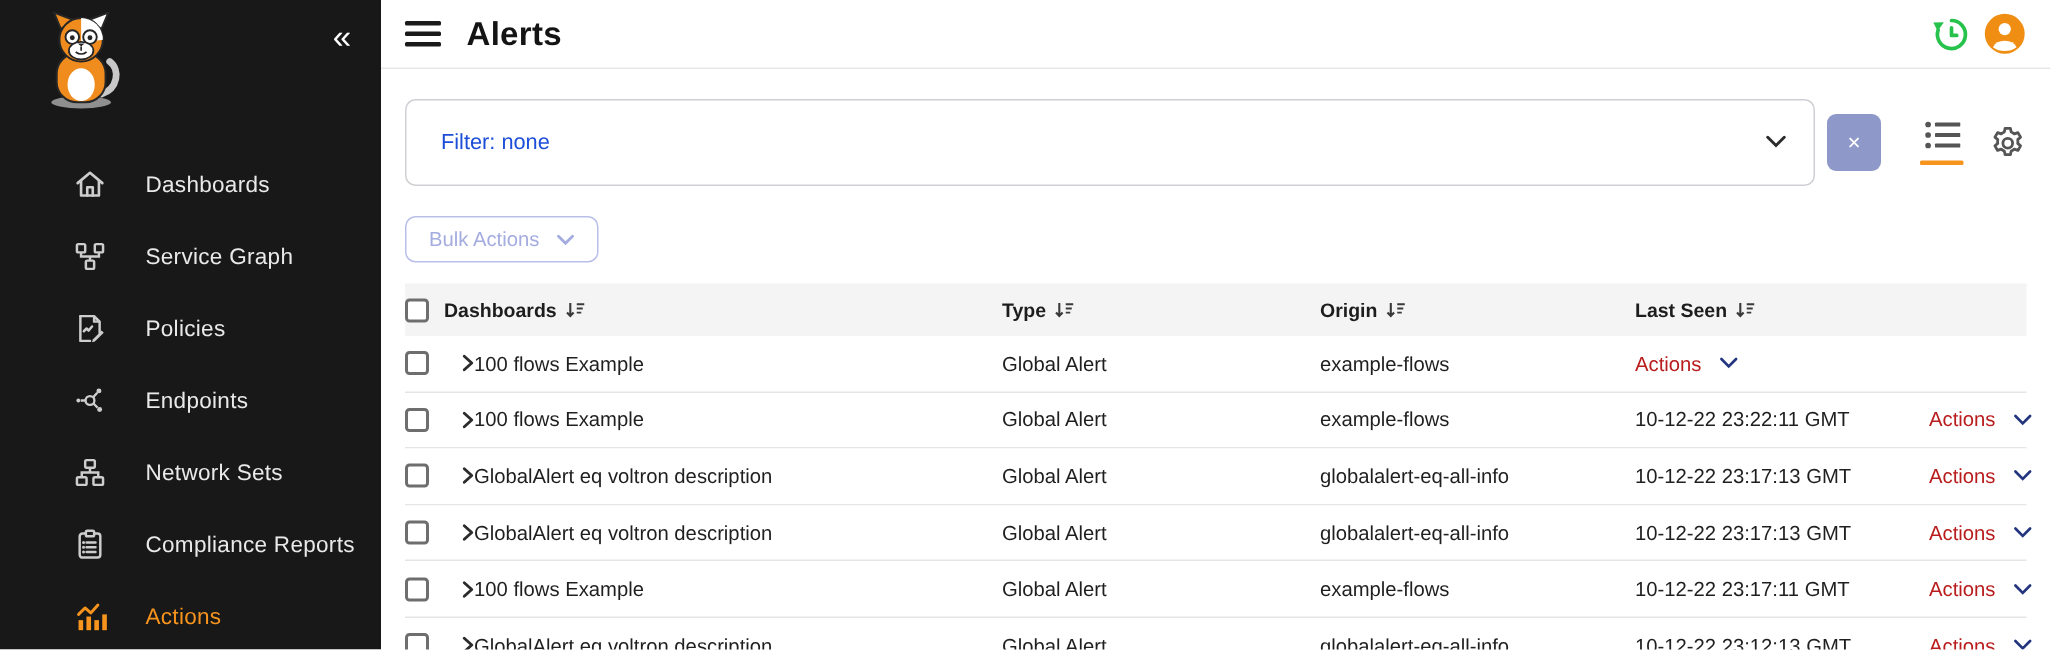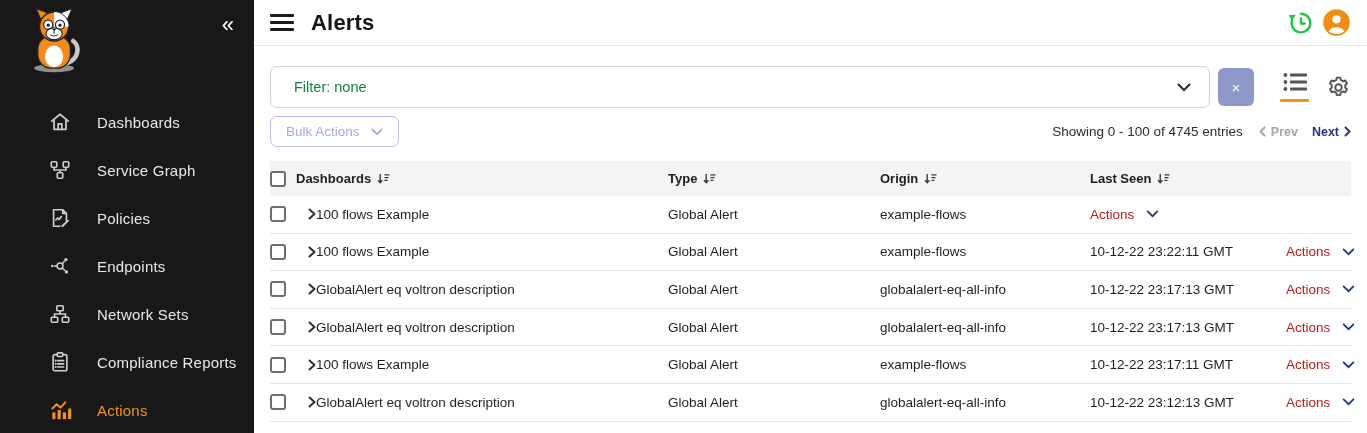--- a/index.html
+++ b/index.html
@@ -29,35 +29,35 @@
   .page-title { font-size:22px; font-weight:700; color:#141414; margin-left:17px;
     letter-spacing:.2px; }
   .topbar-right { margin-left:auto; display:flex; align-items:center; gap:7px; }
   .icon-btn { background:none; border:none; cursor:pointer; display:flex;
     align-items:center; justify-content:center; padding:0; }
 
   .content { padding:0 16px; flex:1; display:flex; flex-direction:column; min-width:0; }
 
   
   .filter-row { margin-top:20px; display:flex; align-items:center; }
-  .filter-select { flex:1; height:42px; border:1px solid #cfcfd4; border-radius:7px;
+  .filter-select { flex:1; height:58px; border:1px solid #cfcfd4; border-radius:7px;
     background:#fff; display:flex; align-items:center; padding:0 18px 0 23px;
-    font-size:14.5px; color:#15803d; cursor:pointer; }
+    font-size:14.5px; color:#1d4ed8; cursor:pointer; }
   .filter-select .chev { margin-left:auto; }
   .clear-filter-btn { width:36px; height:38px; margin-left:8px; background:#8f99c9;
     border:none; border-radius:6px; color:#fff; font-size:15px; cursor:pointer;
     display:flex; align-items:center; justify-content:center; }
   .view-toggle { margin-left:26px; display:flex; flex-direction:column; align-items:center;
     cursor:pointer; }
   .view-toggle .underline { width:29px; height:3px; background:#f7941d; margin-top:7px;
     border-radius:1px; }
   .settings-btn { margin-left:17px; }
 
   
-  .toolbar-row { margin-top:8px; display:flex; align-items:center; }
+  .toolbar-row { margin-top:20px; display:flex; align-items:center; }
   .bulk-btn { border:1px solid #b9bfe8; color:#a4ace0; background:#fff; border-radius:7px;
     font-size:13.5px; padding:7px 15px; display:flex; align-items:center; gap:11px;
     cursor:pointer; font-family:inherit; }
   .toolbar-right { margin-left:auto; display:flex; align-items:center; }
   .showing-text { font-size:13.5px; color:#2b2b2b; font-weight:500; }
   .pager { display:flex; align-items:center; margin-left:16px; gap:4px; }
   .prev-link { color:#a6a6a6; font-size:12.5px; font-weight:700; display:flex;
     align-items:center; gap:5px; cursor:default; }
   .next-link { color:#24357f; font-size:12.5px; font-weight:700; display:flex;
     align-items:center; gap:5px; cursor:pointer; margin-left:10px; }
@@ -255,37 +255,20 @@
         </button>
       </div>
 
       <div class="toolbar-row">
         <button class="bulk-btn">
           <span>Bulk Actions</span>
           <svg width="12" height="8" viewBox="0 0 14 9" fill="none" stroke="#a4ace0" stroke-width="2.2" stroke-linecap="round">
               <path d="M1.5 1.5 L7 7 L12.5 1.5"></path>
             </svg>
         </button>
-        <div class="toolbar-right">
-          <span class="showing-text">Showing 0 - 100 of 4745 entries</span>
-          <div class="pager">
-            <span class="prev-link">
-              <svg width="7" height="11" viewBox="0 0 7 11" fill="none" stroke="#a6a6a6" stroke-width="2" stroke-linecap="round">
-                  <path d="M5.5 1.5 L1.5 5.5 L5.5 9.5"></path>
-                </svg>
-              <span>Prev</span>
-            </span>
-            <span class="next-link">
-              <span>Next</span>
-              <svg width="7" height="11" viewBox="0 0 7 11" fill="none" stroke="#24357f" stroke-width="2" stroke-linecap="round">
-                  <path d="M1.5 1.5 L5.5 5.5 L1.5 9.5"></path>
-                </svg>
-            </span>
-          </div>
-        </div>
       </div>
 
       <div class="table">
         <div class="trow thead">
           <div>
               <div class="cbox"></div>
             </div>
           <div class="th">
             <span>Dashboards</span>
             <svg width="13" height="12" viewBox="0 0 13 12">

